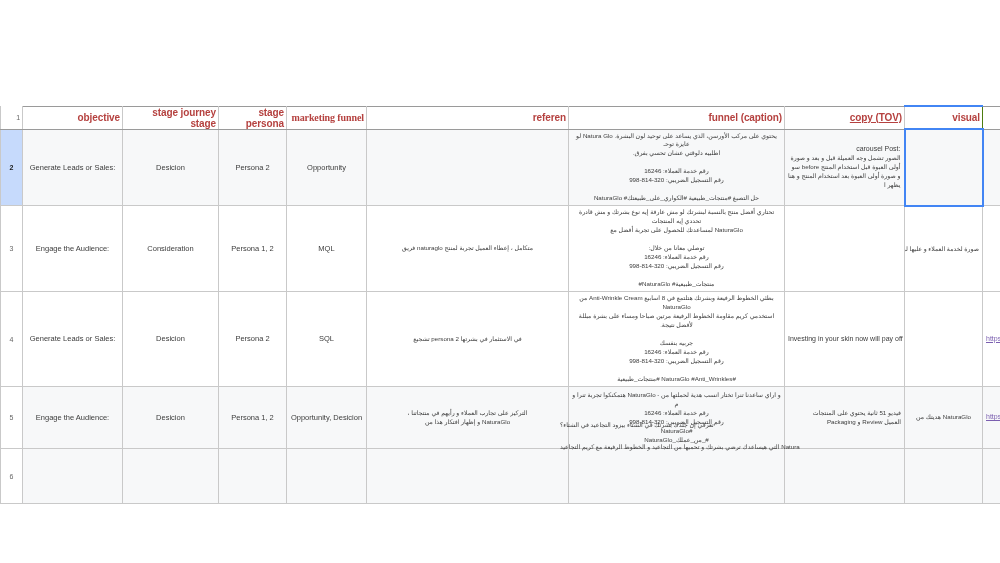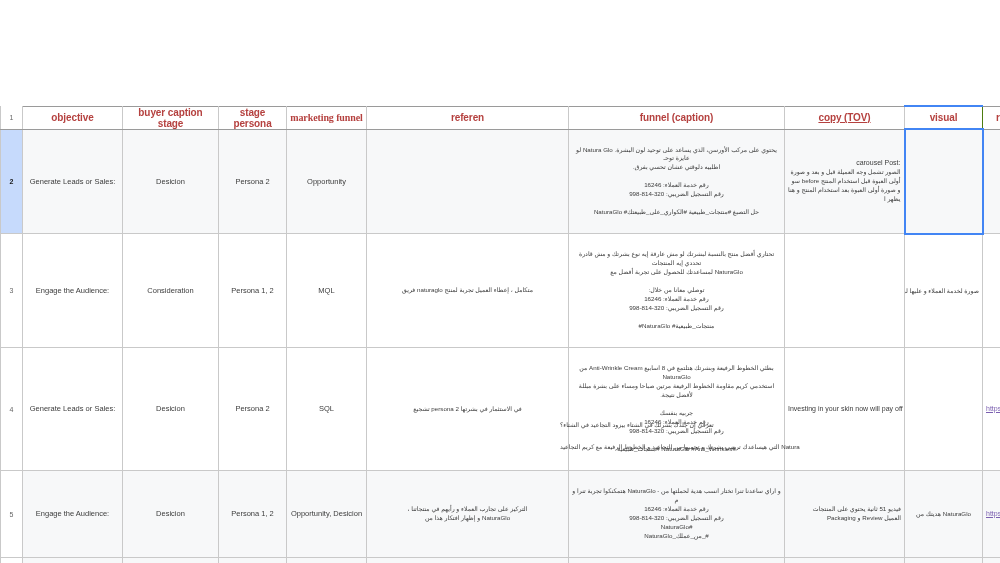--- a/index.html
+++ b/index.html
@@ -23,21 +23,21 @@
   table.grid {
     border-collapse: collapse;
     table-layout: fixed;
     width: 1006px;
     font-size: 7.5px;
     color: #333333;
   }
 
   table.grid td, table.grid th {
     border: 1px solid #c9c9c9;
-    padding: 16px 3px;
+    padding: 2px 3px;
     vertical-align: middle;
     overflow: hidden;
     font-weight: normal;
   }
 
   
   td.rownum {
     width: 22px;
     background: #ffffff;
     border-left: none;
@@ -49,21 +49,21 @@
   }
   tr.selected-row td.rownum {
     background: #c6dafc;
     color: #1a1a1a;
     font-weight: bold;
   }
 
   
   tr.header-row td {
     height: 17px;
-    text-align: center;
+    text-align: right;
     font-weight: bold;
     font-size: 10px;
     color: #b5413f;
     background: #ffffff;
     border-top: 1px solid #9a9a9a;
     border-bottom: 1px solid #9a9a9a;
     padding: 0 2px;
     letter-spacing: -0.1px;
   }
   tr.header-row td.rownum {
@@ -171,21 +171,21 @@
       <col style="width:216px">
       <col style="width:120px">
       <col style="width:78px">
       <col style="width:60px">
     </colgroup>
 
     <tbody>
         <tr class="header-row">
       <td class="rownum">1</td>
       <td class="col-objective">objective</td>
-      <td class="col-stage">buyer caption stage</td>
+      <td class="col-stage">stage journey stage</td>
       <td class="col-persona">stage persona</td>
       <td class="col-funnel">marketing funnel</td>
       <td class="col-message">referen</td>
       <td class="col-content">funnel (caption)</td>
       <td class="col-copy">copy (TOV)</td>
       <td class="col-visual">visual</td>
       <td class="col-reference">referen</td>
     </tr>
 
     <tr class="r2 selected-row">

